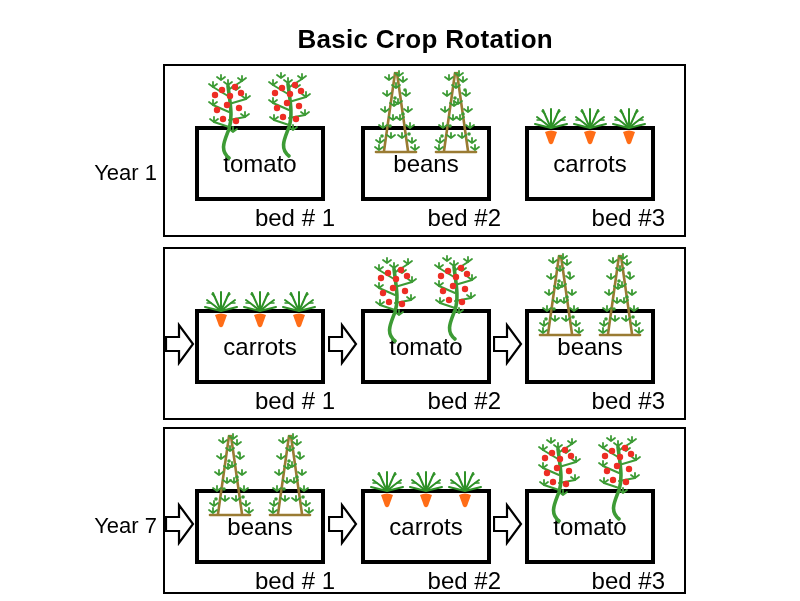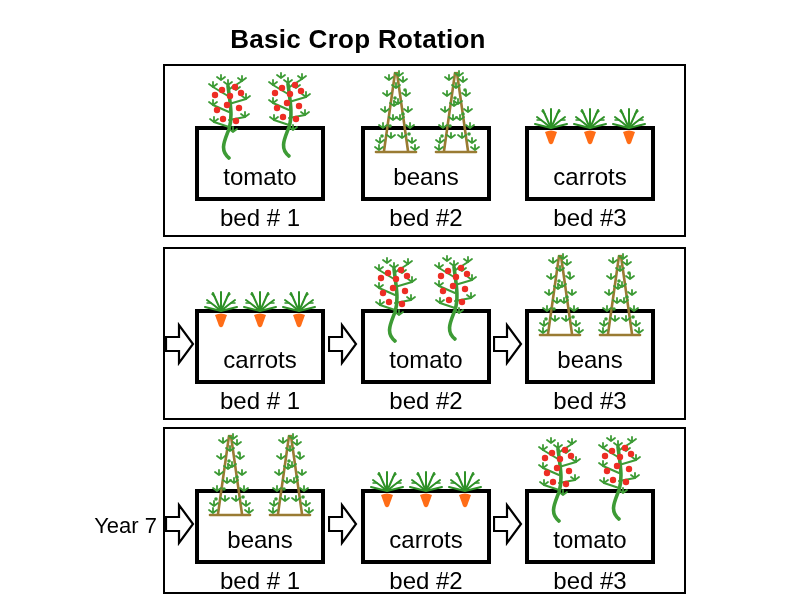--- a/index.html
+++ b/index.html
@@ -1,33 +1,33 @@
 <!DOCTYPE html>
 <html><head>
 <meta charset="utf-8">
 <style>
   *{margin:0;padding:0;box-sizing:border-box}
   html,body{background:#ffffff}
   body{width:800px;height:601px;position:relative;overflow:hidden;
        font-family:"Liberation Sans",sans-serif;color:#000}
   .canvas{position:absolute;left:0;top:0;width:800px;height:601px}
-  .title{position:absolute;left:163px;top:24px;width:390px;text-align:center;
+  .title{position:absolute;left:163px;top:24px;width:390px;text-align:right;
          font-size:26px;font-weight:700;letter-spacing:.3px}
   .year-label{position:absolute;left:40px;width:117px;text-align:right;
               font-size:22px;line-height:26px}
   .row-box{position:absolute;left:163px;width:523px;border:2px solid #000;background:#fff}
   .row-1{top:64px;height:173px}
   .row-2{top:247px;height:173px}
   .row-3{top:427px;height:167px}
   .bed-group{position:absolute;width:130px;height:114px;top:60px}
   .bed-pos-1{left:30px}.bed-pos-2{left:196px}.bed-pos-3{left:360px}
   .bed-box{position:absolute;left:0;top:0;width:130px;height:75px;border:4px solid #000;
            background:#fff;display:flex;align-items:flex-end;justify-content:center}
-  .crop-label{font-size:24px;line-height:1;padding-bottom:8px;white-space:nowrap}
-  .bed-caption{position:absolute;left:-10px;top:78px;width:150px;text-align:center;
+  .crop-label{font-size:24px;line-height:1;padding-bottom:21px;white-space:nowrap}
+  .bed-caption{position:absolute;left:-10px;top:78px;width:150px;text-align:right;
                font-size:24px;line-height:28px;white-space:nowrap}
   .plants{position:absolute;left:0;pointer-events:none}
   .plants.tomato{top:-56px}
   .plants.beans{top:-58px}
   .plants.carrots{top:-19px}
   .arrow{position:absolute;width:30px;height:46px;top:72px}
   .arrow-pos-1{left:0px}.arrow-pos-2{left:163px}.arrow-pos-3{left:328px}
   .defs-svg{position:absolute;width:0;height:0}
 </style>
 </head>
@@ -127,20 +127,21 @@
     <g id="rot-arrow">
       <polygon points="1,16 14,16 14,4 28,23 14,42 14,30 1,30" fill="#ffffff" stroke="#000000" stroke-width="2.2" stroke-linejoin="miter"></polygon>
     </g>
   </defs>
 </svg>
 
 <div class="canvas">
 
   <div class="title">Basic Crop Rotation</div>
 
+  <div class="year-label" style="top:160px">Year 1</div>
   <div class="year-label" style="top:513px">Year 7</div>
 
   <div class="row-box row-1">
     <div class="bed-group bed-pos-1">
       <div class="bed-box">
         <span class="crop-label">tomato</span>
       </div>
       <svg class="plants tomato" width="130" height="90">
         <use href="#tomato-plant" x="8" y="2"></use>
           <use href="#tomato-plant" x="68" y="0"></use>

